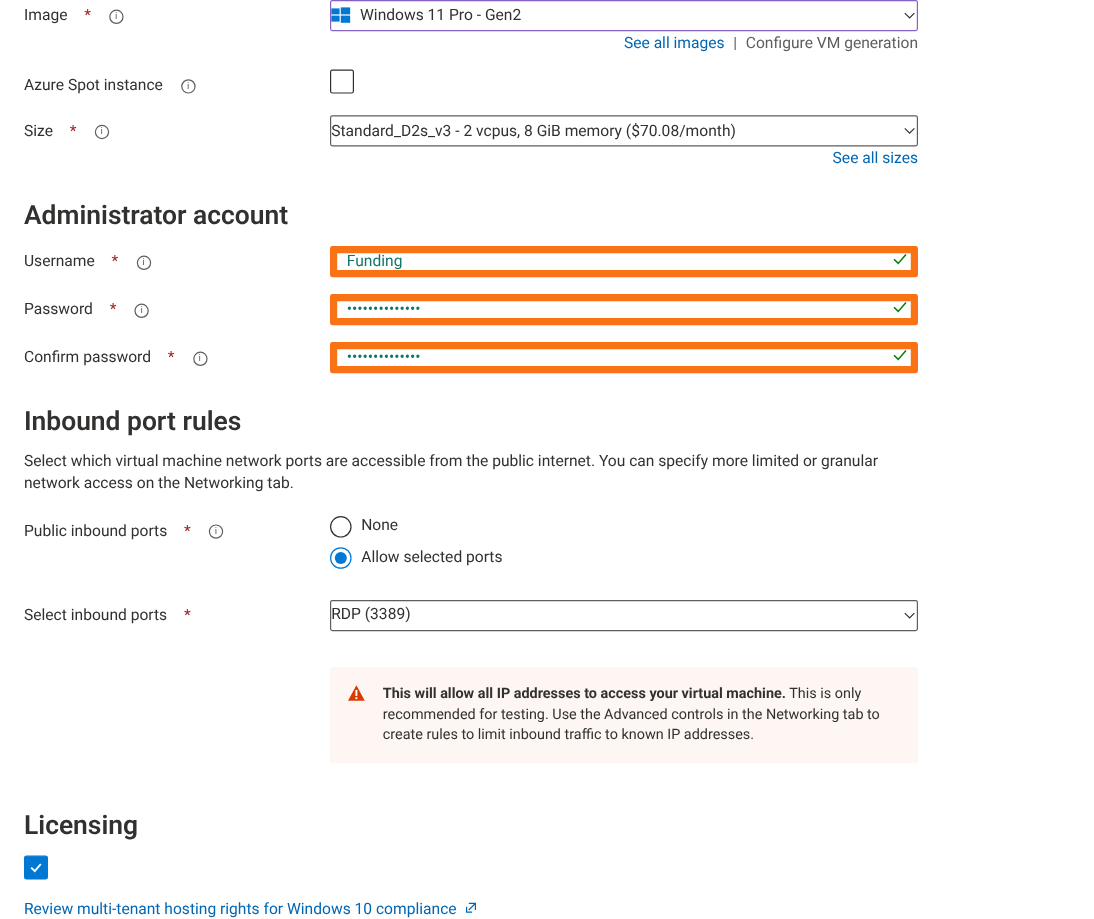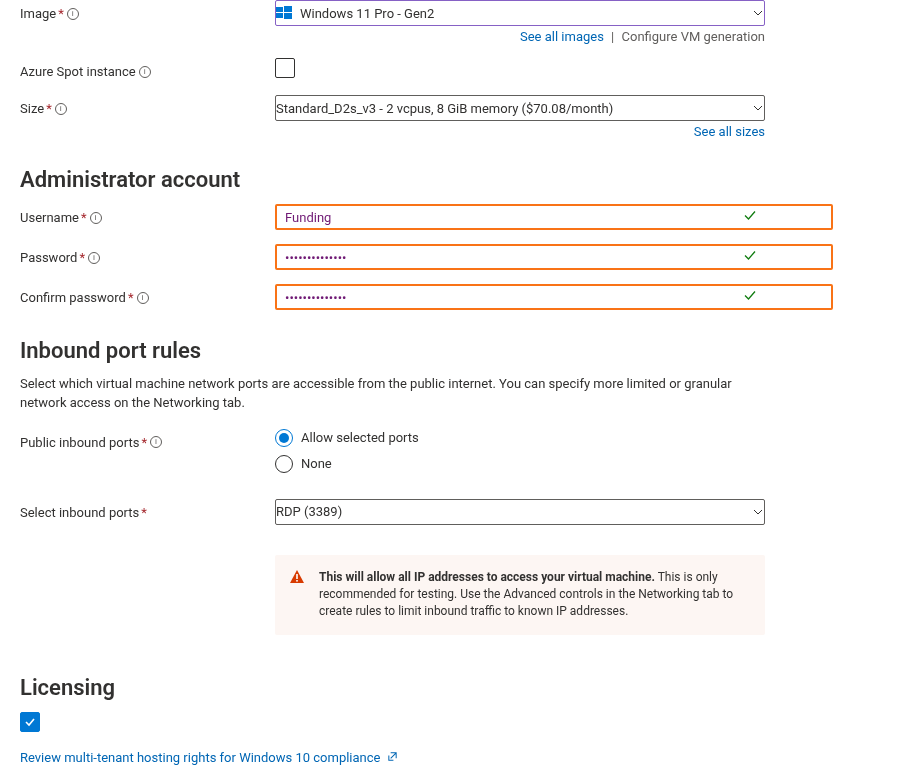--- a/index.html
+++ b/index.html
@@ -16,21 +16,21 @@
   .row { display: flex; align-items: flex-start; margin-bottom: 6px; }
   .row.tall { margin-bottom: 14px; }
   .label-col {
     width: 255px;
     min-width: 255px;
     padding-top: 6px;
     font-size: 13px;
     color: #323130;
     display: flex;
     align-items: center;
-    gap: 0;
+    gap: 12px;
   }
   .field-col { width: 490px; }
   .req { color: #a4262c; margin-left: 2px; }
   .info-icon {
     width: 12px; height: 12px;
     border: 1px solid #605e5c;
     border-radius: 50%;
     display: inline-flex;
     align-items: center; justify-content: center;
     font-size: 8px;
@@ -50,28 +50,28 @@
     padding: 0 0;
     position: relative;
     font-size: 13px;
   }
   .select-like.purple { border-color: #8661c5; }
   .select-like .chev {
     margin-left: auto;
   }
   .chev svg { display: block; }
   .text-input {
-    width: 558px;
-    border: 2px solid #f97316;
+    width: 490px;
+    border: 6px solid #f97316;
     border-radius: 2px;
     background: #fff;
     height: 26px;
     padding: 0 30px 0 8px;
     font-size: 13px;
-    color: #701a75;
+    color: #0f766e;
     font-family: inherit;
     position: relative;
   }
   .input-wrap { position: relative; width: 490px; }
   .valid-icon {
     position: absolute;
     right: 8px;
     top: 50%;
     transform: translateY(-50%);
   }
@@ -292,28 +292,28 @@
   <div class="section-desc">Select which virtual machine network ports are accessible from the public internet. You can specify more limited or granular network access on the Networking tab.</div>
 
   <div class="row">
     <div class="label-col">
       <span>Public inbound ports</span>
       <span class="req">*</span>
       <span class="info-icon">i</span>
     </div>
     <div class="field-col">
       <div class="radio-row">
+        <span class="radio-outer"></span>
+        <span>None</span>
+      </div>
+      <div class="radio-row">
         <span class="radio-outer selected">
             <span class="radio-inner"></span>
           </span>
         <span>Allow selected ports</span>
-      </div>
-      <div class="radio-row">
-        <span class="radio-outer"></span>
-        <span>None</span>
       </div>
     </div>
   </div>
 
   <div class="row" style="margin-top:18px;">
     <div class="label-col">
       <span>Select inbound ports</span>
       <span class="req">*</span>
     </div>
     <div class="field-col">

